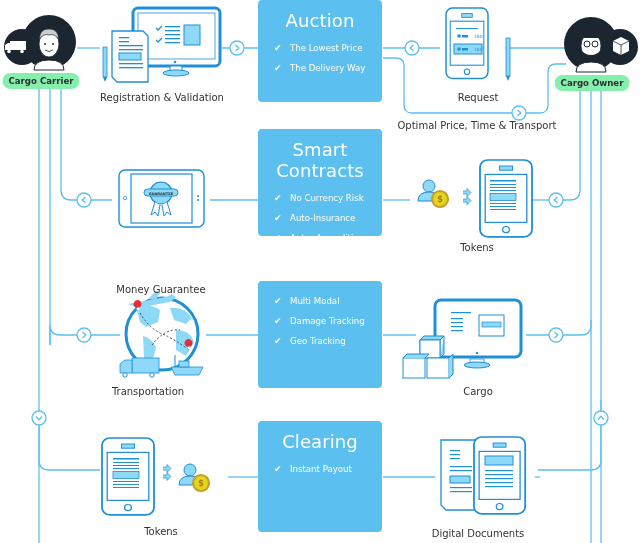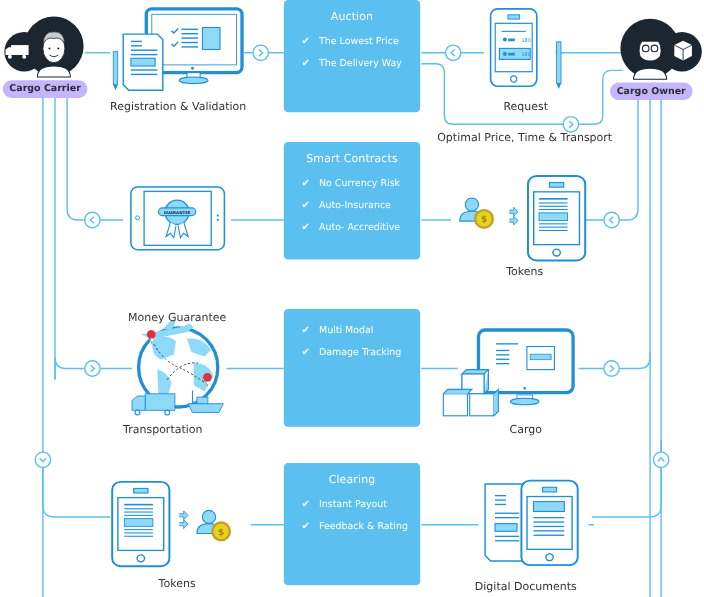--- a/index.html
+++ b/index.html
@@ -1,23 +1,23 @@
 <!DOCTYPE html>
 <html><head>
 <meta charset="utf-8">
 <style>
   html, body { margin:0; padding:0; background:#ffffff; }
   body { width:640px; height:543px; position:relative; overflow:hidden; font-family:"DejaVu Sans", sans-serif; }
   #diagram { position:absolute; left:0; top:0; width:640px; height:543px; }
   .box { position:absolute; width:124px; background:#5bc0ef; border-radius:4px; color:#fff; box-sizing:border-box; padding-top:10px; }
-  .box-title { text-align:center; font-size:10px; margin-bottom:7px; letter-spacing:0.1px; }
+  .box-title { text-align:center; font-size:18px; margin-bottom:7px; letter-spacing:0.1px; }
   .box-item { font-size:8.6px; padding-left:16px; height:20px; line-height:20px; white-space:nowrap; }
   .box-item .chk { display:inline-block; width:16px; font-size:9px; }
   .lbl { position:absolute; font-size:10px; color:#333; text-align:center; white-space:nowrap; transform:translateX(-50%); }
-  .pill { position:absolute; background:#c4b5fd; border-radius:9px; font-size:8.6px; color:#2a2f36; font-weight:bold; padding:3px 6px; transform:translateX(-50%); white-space:nowrap; }
+  .pill { position:absolute; background:#86efac; border-radius:9px; font-size:8.6px; color:#2a2f36; font-weight:bold; padding:3px 6px; transform:translateX(-50%); white-space:nowrap; }
 </style>
 </head>
 <body>
 
 <svg id="diagram" viewBox="0 0 640 543" xmlns="http://www.w3.org/2000/svg">
   <defs>
     <g id="chev-r">
         <circle r="7" fill="#fff" stroke="#5bc0ef" stroke-width="1.3"></circle>
         <path d="M-1.5,-3 L1.8,0 L-1.5,3" fill="none" stroke="#5bc0ef" stroke-width="1.3"></path>
       </g>
@@ -278,25 +278,25 @@
 </div>
 <div class="box" style="left:258px; top:129px; height:107px;">
   <div class="box-title">Smart Contracts</div>
   <div class="box-item"><span class="chk">✔</span><span>No Currency Risk</span></div>
   <div class="box-item"><span class="chk">✔</span><span>Auto-Insurance</span></div>
   <div class="box-item"><span class="chk">✔</span><span>Auto- Accreditive</span></div>
 </div>
 <div class="box" style="left:258px; top:281px; height:107px;">
   <div class="box-item"><span class="chk">✔</span><span>Multi Modal</span></div>
   <div class="box-item"><span class="chk">✔</span><span>Damage Tracking</span></div>
+  <div class="box-item"><span class="chk">✔</span><span>Geo Tracking</span></div>
 </div>
 <div class="box" style="left:258px; top:421px; height:111px;">
   <div class="box-title">Clearing</div>
   <div class="box-item"><span class="chk">✔</span><span>Instant Payout</span></div>
-  <div class="box-item"><span class="chk">✔</span><span>Feedback &amp; Rating</span></div>
 </div>
 
 <div class="lbl" style="left:162px; top:92px;text-align:right;">Registration &amp; Validation</div>
 <div class="lbl" style="left:478px; top:92px;">Request</div>
 <div class="lbl" style="left:477px; top:120px;">Optimal Price, Time &amp; Transport</div>
 <div class="lbl" style="left:161px; top:240px;margin-top:44px;">Money Guarantee</div>
 <div class="lbl" style="left:477px; top:242px;">Tokens</div>
 <div class="lbl" style="left:148px; top:386px;">Transportation</div>
 <div class="lbl" style="left:478px; top:386px;">Cargo</div>
 <div class="lbl" style="left:161px; top:526px;">Tokens</div>

